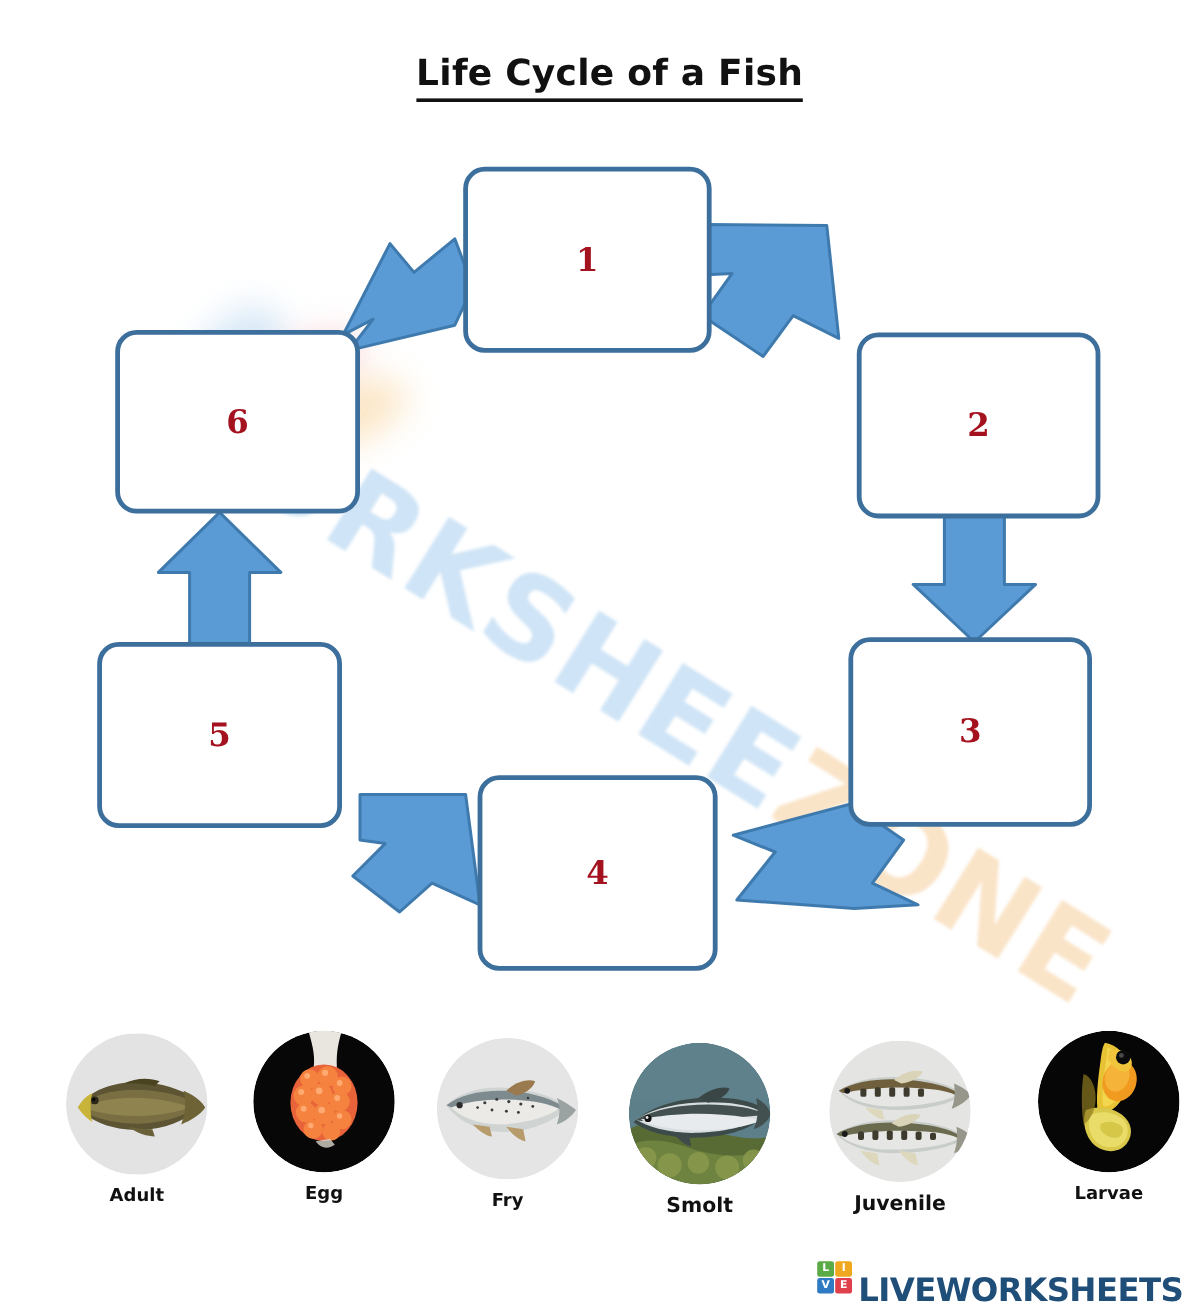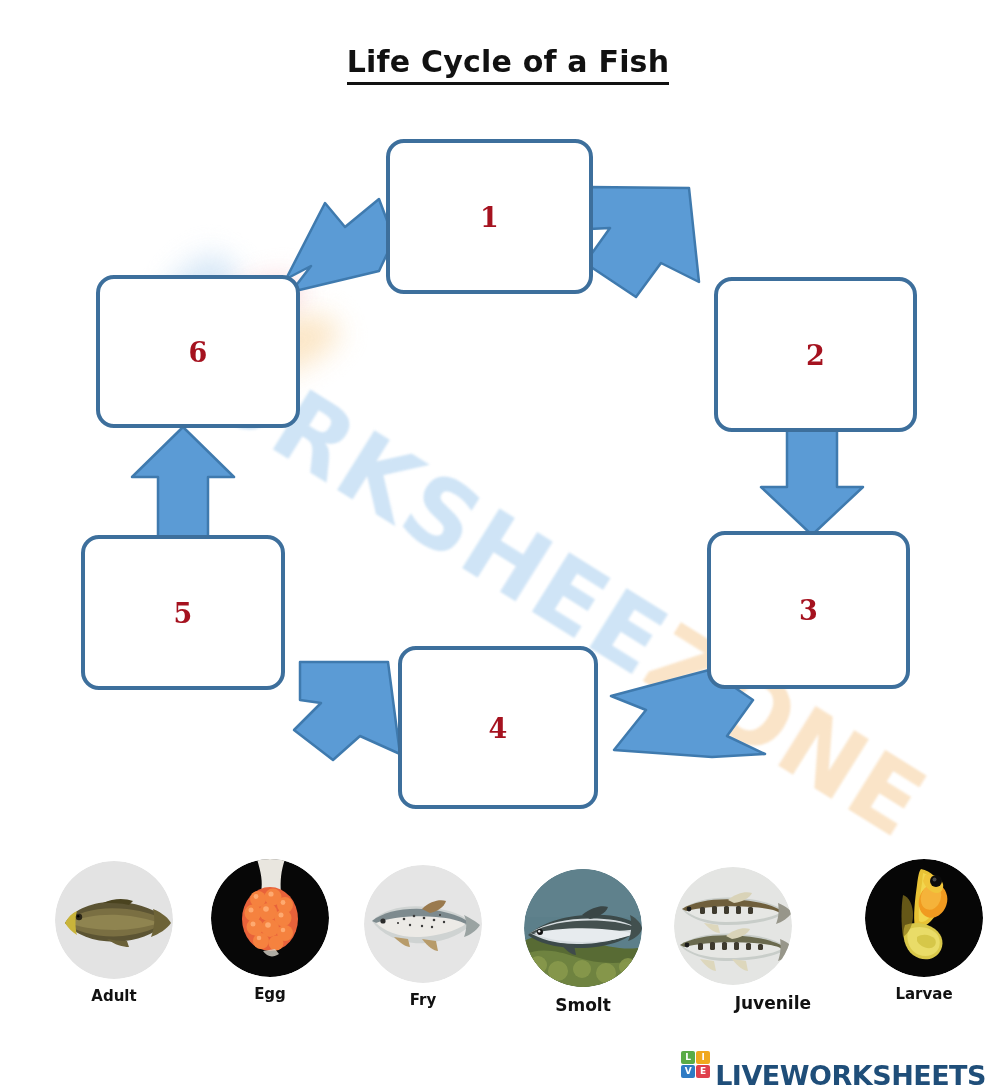--- a/index.html
+++ b/index.html
@@ -136,21 +136,21 @@
     margin-top: 8px;
     font-family: "DejaVu Sans", sans-serif;
     font-size: 15px;
     font-weight: 700;
     color: #111111;
   }
   #stage-0 { left: 36px;  top: 6px; }
   #stage-1 { left: 192px; top: 4px; }
   #stage-2 { left: 345px; top: 10px; }
   #stage-3 { left: 505px; top: 14px; }
-  #stage-4 { left: 655px; top: 12px; text-align: right; }
+  #stage-4 { left: 672px; top: 12px; }
   #stage-5 { left: 846px; top: 4px; text-align: center; }
   #stage-3 .stage-label, #stage-4 .stage-label { font-size: 17px; }
 
   .circ-svg { display: block; width: 118px; height: 118px; }
 
   
   #footer-logo {
     position: absolute;
     right: 14px;
     bottom: 8px;

